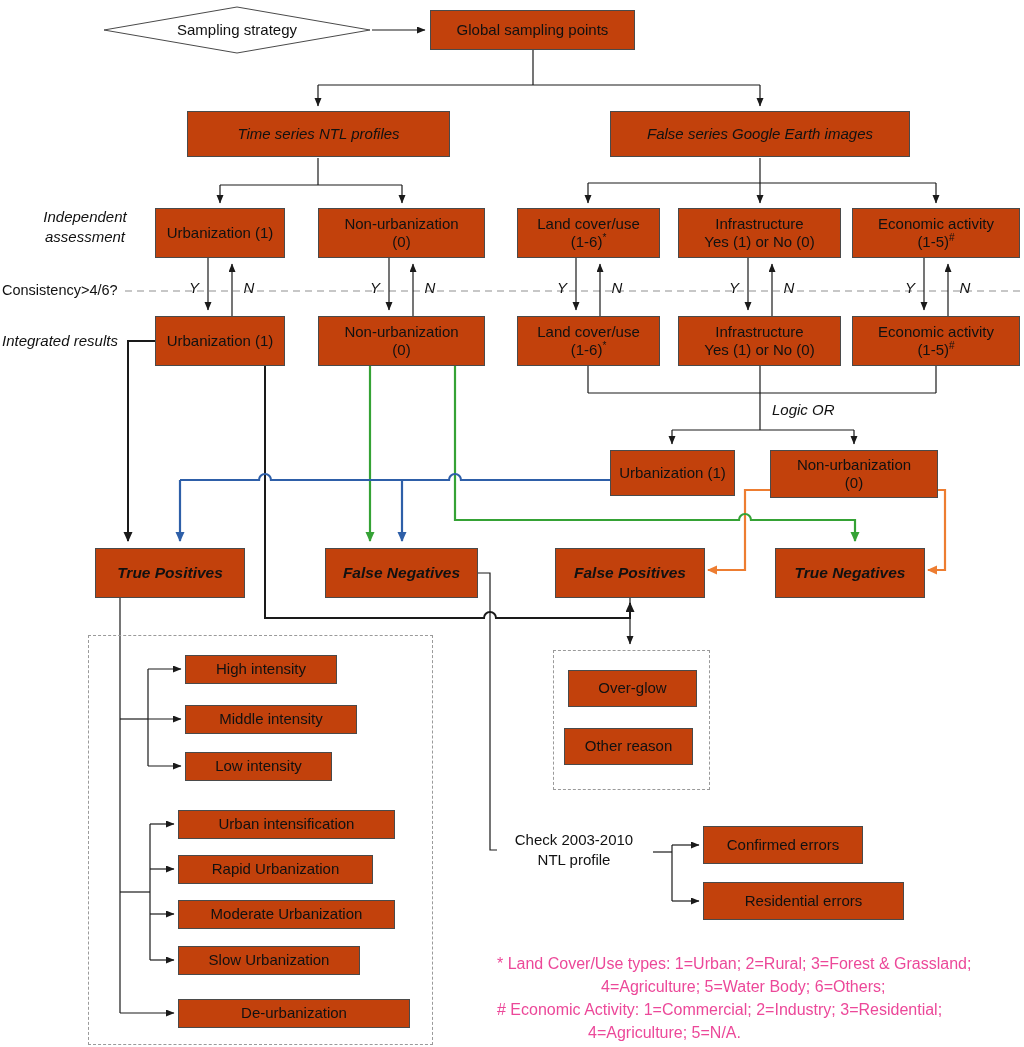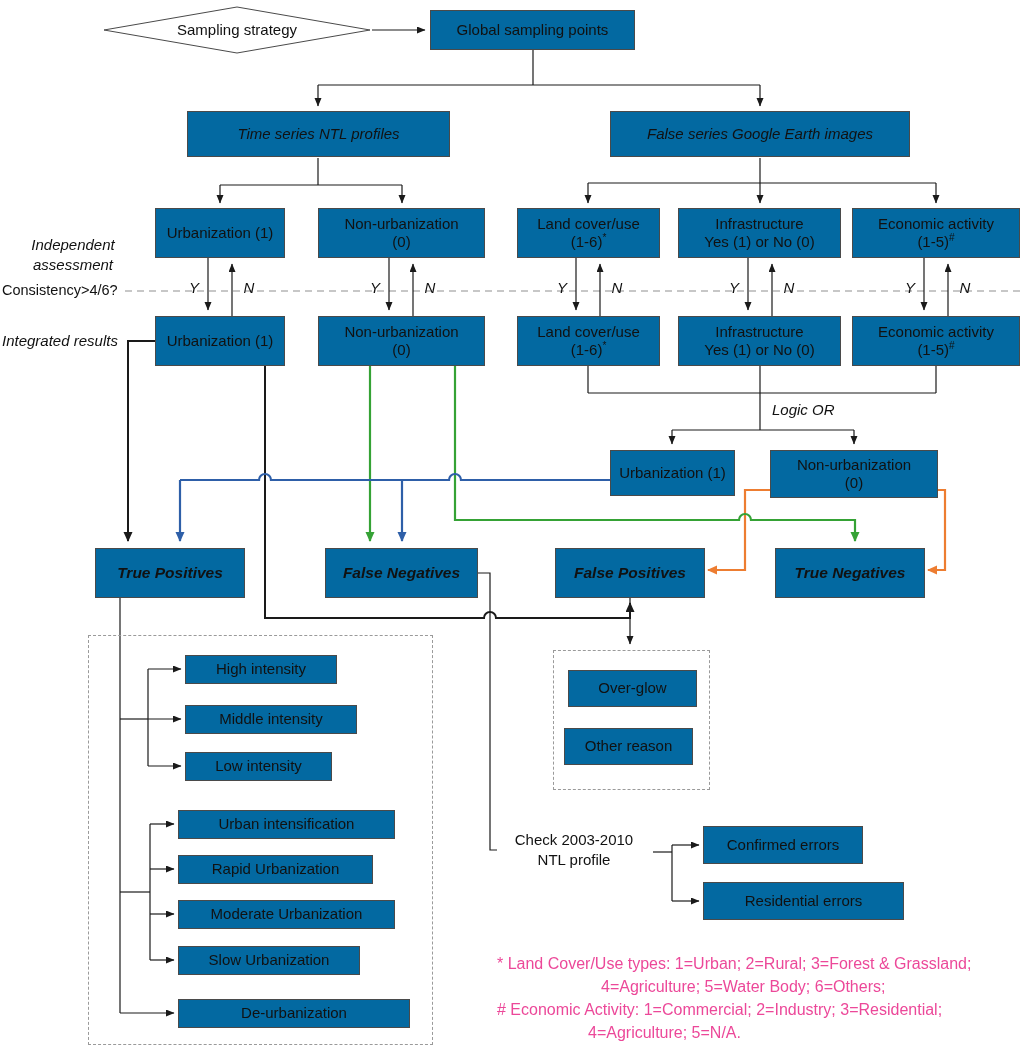--- a/index.html
+++ b/index.html
@@ -1,19 +1,19 @@
 <!DOCTYPE html>
 <html><head>
 <meta charset="utf-8">
 <style>
   *{margin:0;padding:0;box-sizing:border-box;}
   body{background:#fff;font-family:"Liberation Sans",sans-serif;}
   .stage{position:relative;width:1024px;height:1047px;background:#fff;color:#111;overflow:hidden;padding-left:48px;}
   .stage svg{position:absolute;left:0;top:0;}
-  .box{position:absolute;background:#0369a1;border:1px solid #4a4a4a;display:flex;flex-direction:column;
+  .box{position:absolute;background:#c2410c;border:1px solid #4a4a4a;display:flex;flex-direction:column;
        align-items:center;justify-content:center;text-align:center;font-size:15px;line-height:1.22;}
   .it{font-style:italic;}
   .outcome{font-style:italic;font-weight:700;font-size:15.5px;}
   .dash{position:absolute;border:1.5px dashed #9a9a9a;background:transparent;}
   .lbl{position:absolute;font-size:15px;color:#111;}
   .ctr{text-align:center;}
   .yn{position:absolute;font-style:italic;font-size:15px;width:16px;text-align:center;color:#111;}
   .fnote{position:absolute;font-size:16px;color:#ec4899;white-space:nowrap;}
   sup{font-size:10px;vertical-align:super;line-height:0;}
   .blk{display:block;}
@@ -238,21 +238,21 @@
     <span class="blk">Check 2003-2010</span>
     <span class="blk">NTL profile</span>
   </div>
   <div class="box" style="left:703px;top:826px;width:160px;height:38px">
       <span>Confirmed errors</span>
     </div>
   <div class="box" style="left:703px;top:882px;width:201px;height:38px">
       <span>Residential errors</span>
     </div>
 
-  <div class="lbl ctr it" style="left:12px;top:207px;width:122px;line-height:1.35;margin-top:28px;">
+  <div class="lbl ctr it" style="left:24px;top:207px;width:122px;line-height:1.35;">
     <span class="blk">Independent</span>
     <span class="blk">assessment</span>
   </div>
   <div class="lbl" style="left:2px;top:282px;width:126px;font-size:14.5px;">Consistency&gt;4/6?</div>
   <div class="lbl it" style="left:2px;top:332px;width:132px;">Integrated results</div>
   <div class="lbl it" style="left:772px;top:401px;width:80px;">Logic OR</div>
 
   <div class="yn" style="left:186px;top:279px;">Y</div>
   <div class="yn" style="left:241px;top:279px;">N</div>
   <div class="yn" style="left:367px;top:279px;">Y</div>

